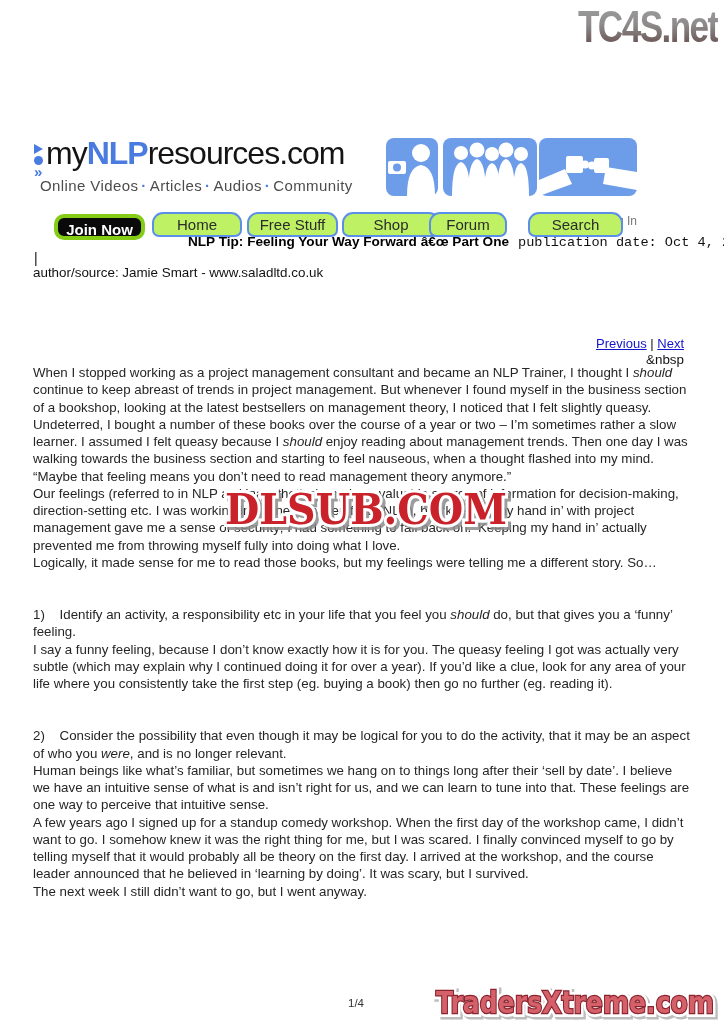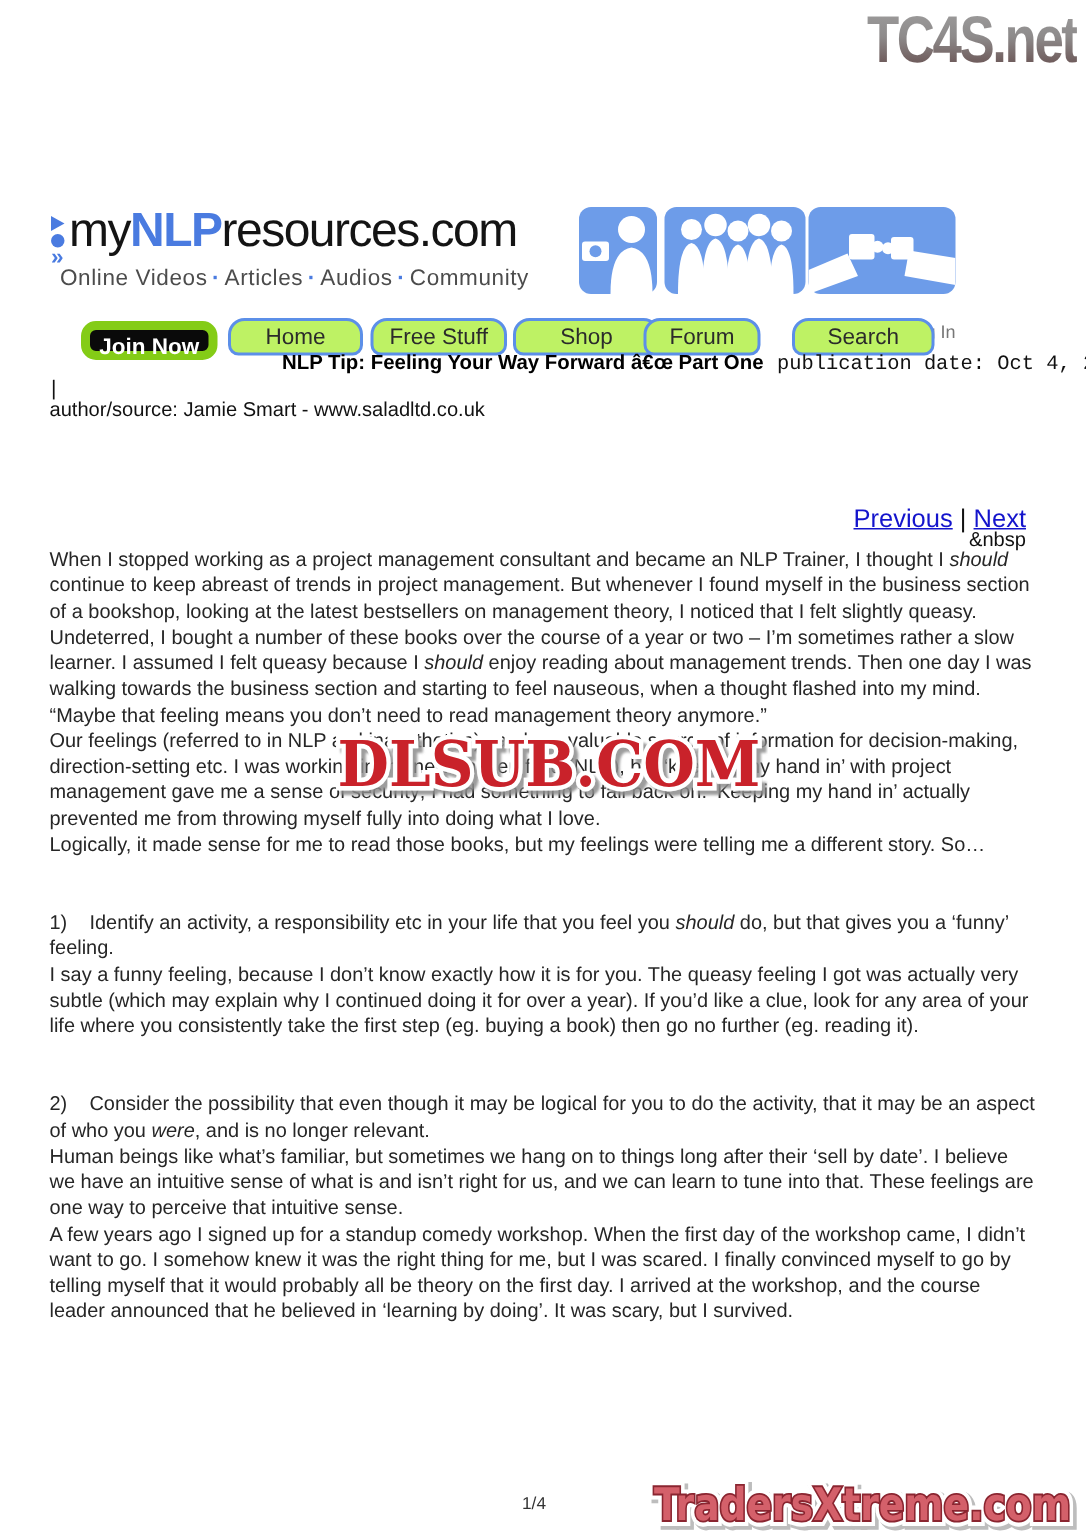--- a/index.html
+++ b/index.html
@@ -29,37 +29,37 @@
   .tile svg{display:block;width:100%;height:100%;}
   .tile1{left:386px;width:52px;}
   .tile2{left:443px;width:94px;}
   .tile3{left:539px;width:98px;}
   .members{top:214px;left:0;width:637px;text-align:right;font-size:12px;color:#777;}
 
   
   .tab{position:absolute;top:212px;height:25px;box-sizing:border-box;background:#bef264;
        border:2px solid #5c8fe8;border-radius:11px 11px 7px 7px;text-align:center;
        font-size:15px;line-height:22px;color:#2b2b2b;cursor:pointer;z-index:4;}
-  .tab-join{top:214px;height:26px;background:#0a0a0a;border:6px solid #84cc16;border-radius:10px;
+  .tab-join{top:214px;height:26px;background:#0a0a0a;border:4px solid #84cc16;border-radius:10px;
             color:#fff;font-weight:bold;line-height:23px;}
   .t-join{left:54px;width:91px;}
   .t-home{left:152px;width:90px;}
   .t-free{left:247px;width:91px;}
   .t-shop{left:342px;width:98px;}
   .t-forum{left:429px;width:78px;}
   .t-search{left:528px;width:95px;}
 
   
   .title-line{top:234px;left:188px;font-size:13.6px;z-index:5;white-space:nowrap;}
   .title-line b{color:#000;}
   .title-line .pub{font-weight:normal;margin-left:9px;color:#111;font-family:Liberation Mono, monospace;}
   .pipe{top:250px;left:34px;font-size:14px;color:#111;}
   .author{top:265px;left:33px;font-size:13.4px;color:#111;}
 
-  .prevnext{top:336px;right:40px;font-size:17px;color:#111;}
+  .prevnext{top:336px;right:40px;font-size:13px;color:#111;}
   .prevnext a{color:#1414cc;text-decoration:underline;cursor:pointer;}
   .nbspline{top:352px;right:40px;font-size:13.4px;color:#111;}
 
   
   .body-text{top:364px;left:33px;width:658px;font-size:13.3px;line-height:17.25px;color:#262626;}
   .body-text p{margin:0;}
   .body-text p.gap{margin-top:35px;}
   .body-text i{font-style:italic;}
 
   
@@ -147,20 +147,21 @@
 <div class="abs body-text">
     <p><span>When I stopped working as a project management consultant and became an NLP Trainer, I thought I </span><i>should</i><span> continue to keep abreast of trends in project management. But whenever I found myself in the business section of a bookshop, looking at the latest bestsellers on management theory, I noticed that I felt slightly queasy.</span></p>
     <p><span>Undeterred, I bought a number of these books over the course of a year or two – I’m sometimes rather a slow learner. I assumed I felt queasy because I </span><i>should</i><span> enjoy reading about management trends. Then one day I was walking towards the business section and starting to feel nauseous, when a thought flashed into my mind. “Maybe that feeling means you don’t need to read management theory anymore.”</span></p>
     <p><span>Our feelings (referred to in NLP as kinaesthetics) can be a valuable source of information for decision-making, direction-setting etc. I was working in my new chosen field (NLP), but ‘keeping my hand in’ with project management gave me a sense of security; I had something to fall back on. ‘Keeping my hand in’ actually prevented me from throwing myself fully into doing what I love.</span></p>
     <p><span>Logically, it made sense for me to read those books, but my feelings were telling me a different story. So…</span></p>
     <p class="gap"><span>1)&nbsp;&nbsp;&nbsp;&nbsp;Identify an activity, a responsibility etc in your life that you feel you </span><i>should</i><span> do, but that gives you a ‘funny’ feeling.</span></p>
     <p><span>I say a funny feeling, because I don’t know exactly how it is for you. The queasy feeling I got was actually very subtle (which may explain why I continued doing it for over a year). If you’d like a clue, look for any area of your life where you consistently take the first step (eg. buying a book) then go no further (eg. reading it).</span></p>
     <p class="gap"><span>2)&nbsp;&nbsp;&nbsp;&nbsp;Consider the possibility that even though it may be logical for you to do the activity, that it may be an aspect of who you </span><i>were</i><span>, and is no longer relevant.</span></p>
     <p><span>Human beings like what’s familiar, but sometimes we hang on to things long after their ‘sell by date’. I believe we have an intuitive sense of what is and isn’t right for us, and we can learn to tune into that. These feelings are one way to perceive that intuitive sense.</span></p>
     <p><span>A few years ago I signed up for a standup comedy workshop. When the first day of the workshop came, I didn’t want to go. I somehow knew it was the right thing for me, but I was scared. I finally convinced myself to go by telling myself that it would probably all be theory on the first day. I arrived at the workshop, and the course leader announced that he believed in ‘learning by doing’. It was scary, but I survived.</span></p>
+    <p><span>The next week I still didn’t want to go, but I went anyway.</span></p>
   </div>
 
 <svg class="abs dlsub" width="292" height="54">
   <defs>
     <filter id="ds" x="-20%" y="-20%" width="140%" height="140%">
       <feDropShadow dx="3" dy="3" stdDeviation="0.6" flood-color="#8c8c8c" flood-opacity="0.85"></feDropShadow>
     </filter>
   </defs>
   <text x="146" y="42" text-anchor="middle" font-family="DejaVu Serif, serif" font-weight="bold" font-size="42" fill="#c9202a" stroke="#ffffff" stroke-width="6" paint-order="stroke" textLength="282" lengthAdjust="spacingAndGlyphs" filter="url(#ds)">DLSUB.COM</text>
 </svg>

